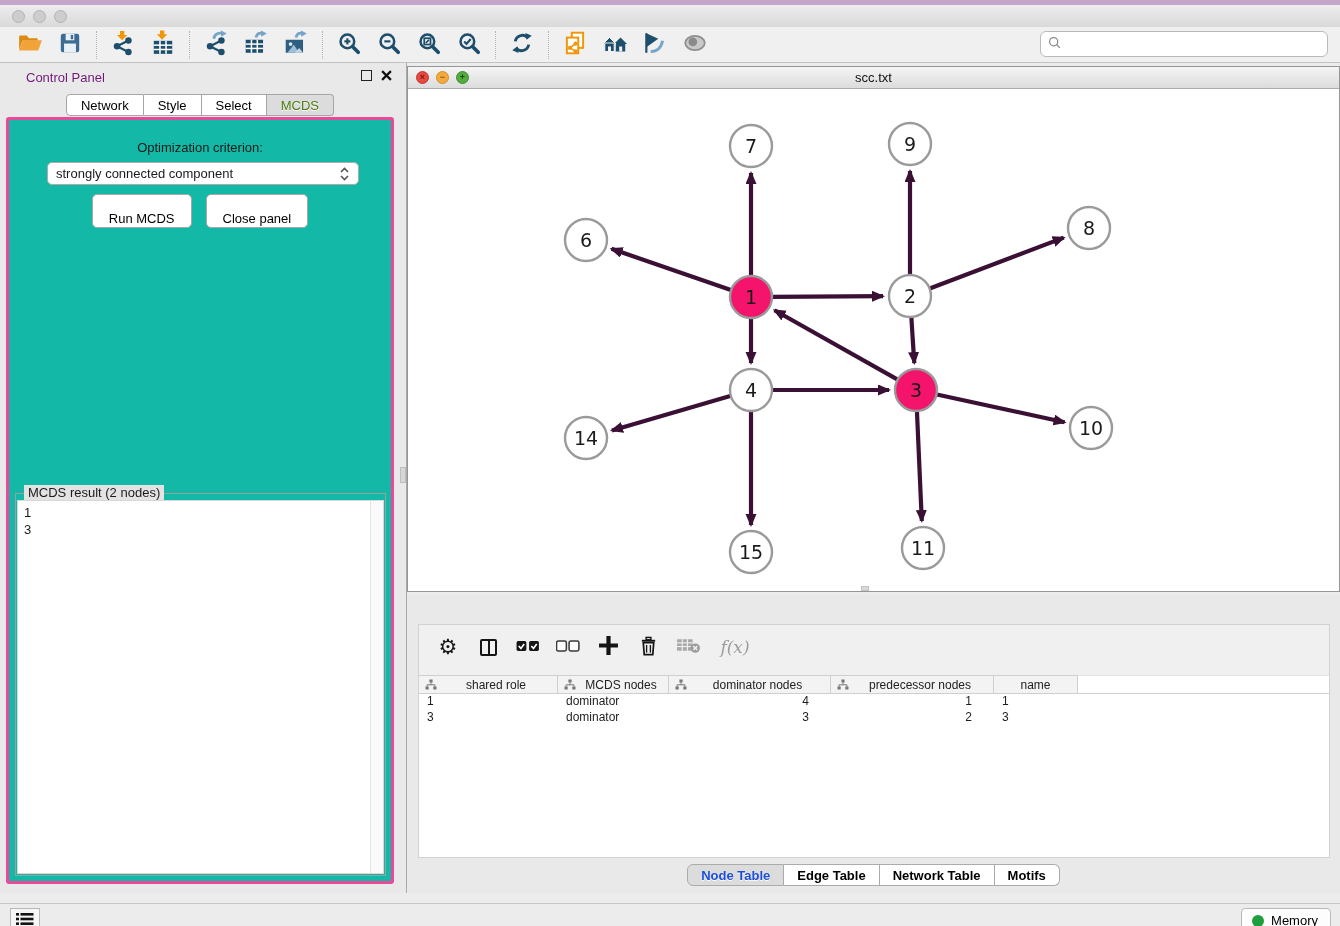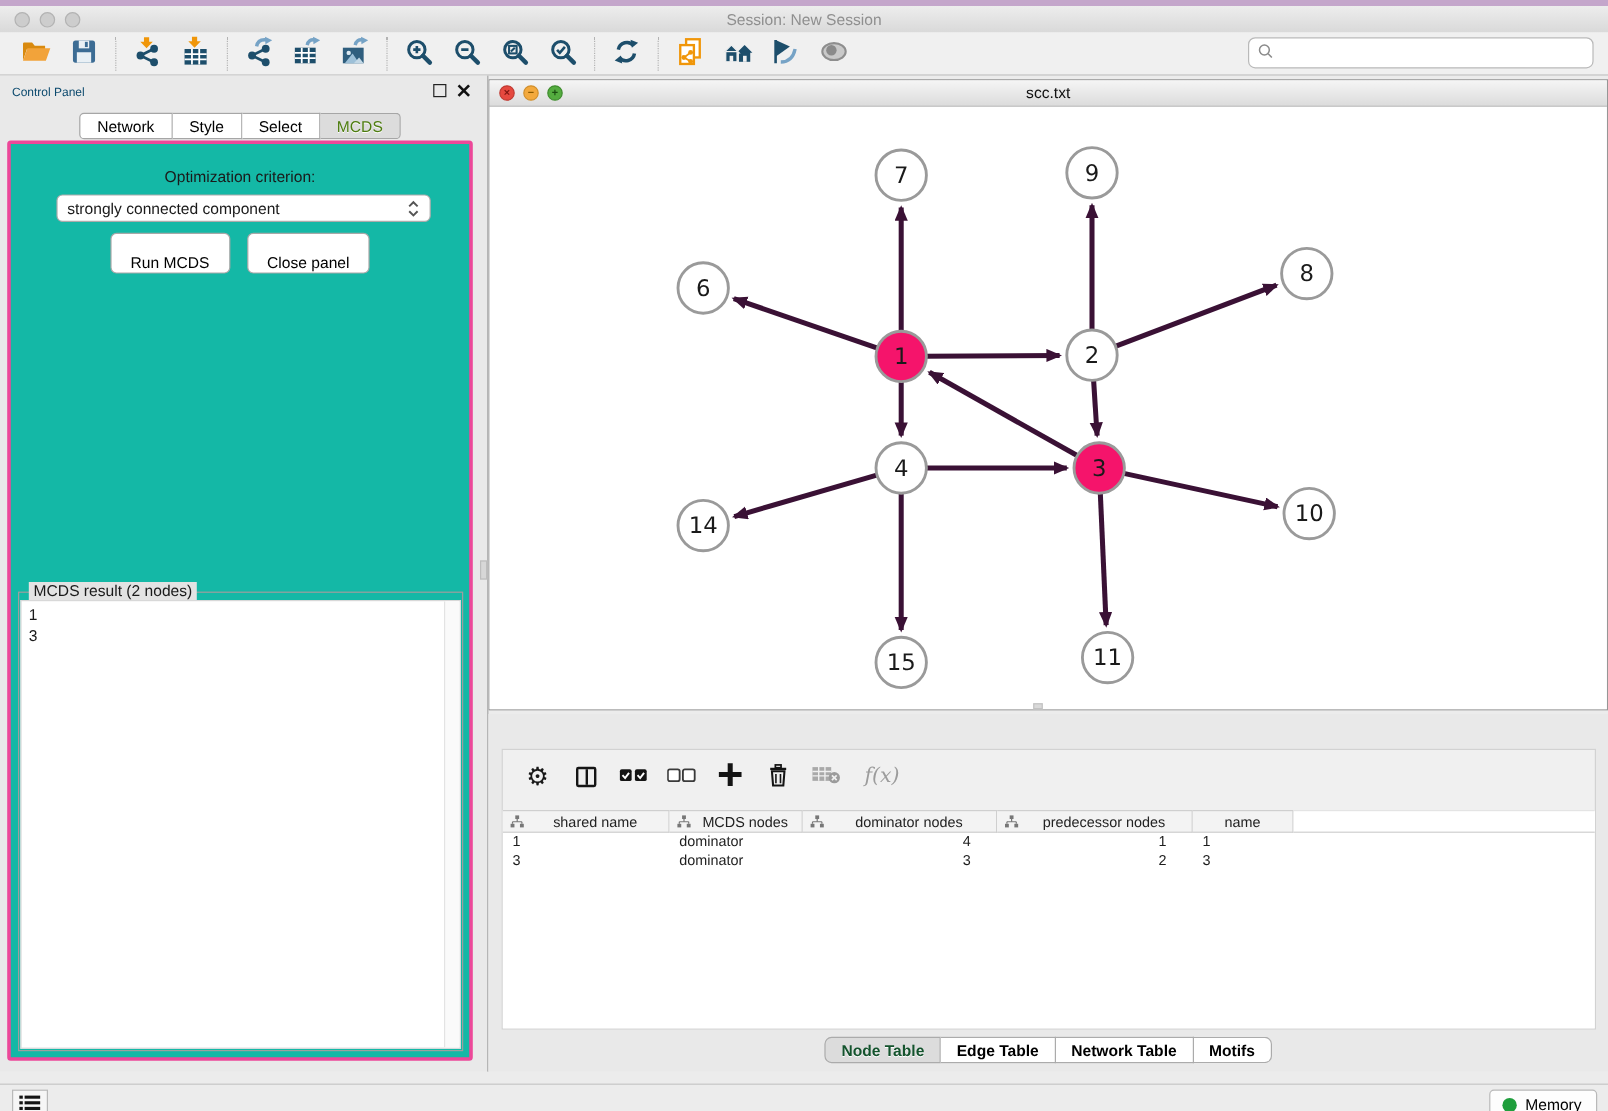--- a/index.html
+++ b/index.html
@@ -17,21 +17,21 @@
   .toolbar { position:absolute; left:0; top:27px; width:1340px; height:36px; background:#F0F0F0; border-bottom:1px solid #C2C2C2; display:flex; align-items:center; padding-left:10px; }
   .tb-btn { width:40px; height:32px; border:none; background:transparent; display:flex; align-items:center; justify-content:center; cursor:default; }
   .tb-btn svg { width:26px; height:26px; }
   .tb-sep { width:1px; height:28px; border-left:1px dotted #B3B3B3; margin:0 6px; }
   .search-wrap { position:absolute; right:12px; top:4px; width:288px; height:26px; background:#fff; border:1px solid #B9B9B9; border-radius:6px; display:flex; align-items:center; padding-left:6px; }
   .search-wrap input { border:none; outline:none; flex:1; height:20px; font-size:13px; background:transparent; font-family:"Liberation Sans",sans-serif; }
 
   
   .control-panel { position:absolute; left:0; top:63px; width:400px; height:830px; background:#E9E9E9; }
   .panel-head { position:relative; height:28px; display:flex; align-items:center; padding:0 10px; }
-  .panel-title { font-size:10px; color:#0c4a6e; }
+  .panel-title { font-size:13px; color:#701a75;margin-left:16px; }
   .panel-head-icons { position:absolute; right:8px; top:7px; display:flex; gap:9px; align-items:center; }
   .float-ic { width:11px; height:11px; border:1.5px solid #222; }
   .close-ic svg { width:11px; height:11px; display:block; }
 
   .cp-tabs { position:absolute; left:0; top:31px; width:100%; display:flex; justify-content:center; }
   .cp-tab { height:22px; padding:0 14px; border:1px solid #A6A6A6; border-left:none; background:#fff; font-size:13px; display:flex; align-items:center; cursor:default; font-family:"Liberation Sans",sans-serif; }
   .cp-tab:first-child { border-left:1px solid #A6A6A6; border-radius:4px 0 0 4px; }
   .cp-tab:last-child { border-radius:0 4px 4px 0; }
   .cp-tab.disabled-active { background:#DCDCDC; color:#4d7c0f; text-shadow:0 1px 0 rgba(255,255,255,.95); }
 
@@ -82,39 +82,38 @@
   .th-fill { flex:1; background:#fff; border-top:1px solid #E4E4E4; border-bottom:1px solid #CFCFCF; }
   .tbl-row { display:flex; height:16px; font-size:12px; color:#1d1d1d; }
   .td-cell { overflow:hidden; white-space:nowrap; }
   .al { text-align:left; padding-left:8px; }
   .ar { text-align:right; padding-right:22px; }
 
   .tp-tabs { position:absolute; left:0; top:269px; width:100%; display:flex; justify-content:center; }
   .tp-tab { height:22px; padding:0 13px; border:1px solid #ABABAB; border-left:none; background:#fff; font-size:13px; font-weight:bold; display:flex; align-items:center; cursor:default; font-family:"Liberation Sans",sans-serif; }
   .tp-tab:first-child { border-left:1px solid #ABABAB; border-radius:6px 0 0 6px; }
   .tp-tab:last-child { border-radius:0 6px 6px 0; }
-  .tp-tab.disabled-active { background:#DCDCDC; color:#14532d; text-shadow:0 1px 0 rgba(255,255,255,.95); }
+  .tp-tab.disabled-active { background:#DCDCDC; color:#1d4ed8; text-shadow:0 1px 0 rgba(255,255,255,.95); }
 
   
   .statusbar { position:absolute; left:0; top:903px; width:1340px; height:33px; background:#ECECEC; border-top:1px solid #C6C6C6; }
   .list-btn { position:absolute; left:10px; top:4px; width:30px; height:25px; background:#F6F6F6; border:1px solid #B9B9B9; display:flex; align-items:center; justify-content:center; cursor:default; }
   .memory-btn { position:absolute; right:9px; top:4px; height:25px; padding:0 12px 0 10px; background:#FDFDFD; border:1px solid #B9B9B9; border-radius:4px; display:flex; align-items:center; gap:7px; font-size:13px; cursor:default; font-family:"Liberation Sans",sans-serif; }
   .mem-dot { width:12px; height:12px; border-radius:50%; background:#1E9E3C; }
 </style>
 </head>
 <body>
 
 <div class="accent-strip"></div>
 <div class="titlebar">
   <div class="traffic">
     <span class="tl"></span>
     <span class="tl"></span>
     <span class="tl"></span>
   </div>
-  <div class="win-title">Session: New Session</div>
 </div>
 
 <div class="toolbar">
   <button class="tb-btn">
       <span>
     <svg viewBox="0 0 24 24" width="26" height="26">
           <path d="M2 19 L2 6 Q2 5 3 5 L9 5 L11 7.5 L19 7.5 L19 10 L5 10 Z" fill="#D98A0F"></path>
           <path d="M2 19 L5.4 9.5 L23 9.5 L19.6 19 Z" fill="#F2A33A"></path>
         </svg></span>
     </button>
@@ -490,21 +489,21 @@
                   <rect x="8.3" y="7.5" width="3.2" height="3"></rect>
                 </g>
                 <g stroke="#777" stroke-width="1">
                   <line x1="6" y1="3.5" x2="6" y2="5.8"></line>
                   <line x1="2.1" y1="5.8" x2="9.9" y2="5.8"></line>
                   <line x1="2.1" y1="5.8" x2="2.1" y2="7.5"></line>
                   <line x1="9.9" y1="5.8" x2="9.9" y2="7.5"></line>
                 </g>
               </svg>
             </span>
-            <span class="th-label">shared name</span>
+            <span class="th-label">shared role</span>
           </div>
           <div class="th-cell" style="width: 111px;">
             <span style="display: flex; align-items: center; margin-left: 4px;">
               <svg viewBox="0 0 12 12" width="12" height="12">
                 <g fill="#777">
                   <rect x="4.4" y="0.5" width="3.2" height="3"></rect>
                   <rect x="0.5" y="7.5" width="3.2" height="3"></rect>
                   <rect x="8.3" y="7.5" width="3.2" height="3"></rect>
                 </g>
                 <g stroke="#777" stroke-width="1">

